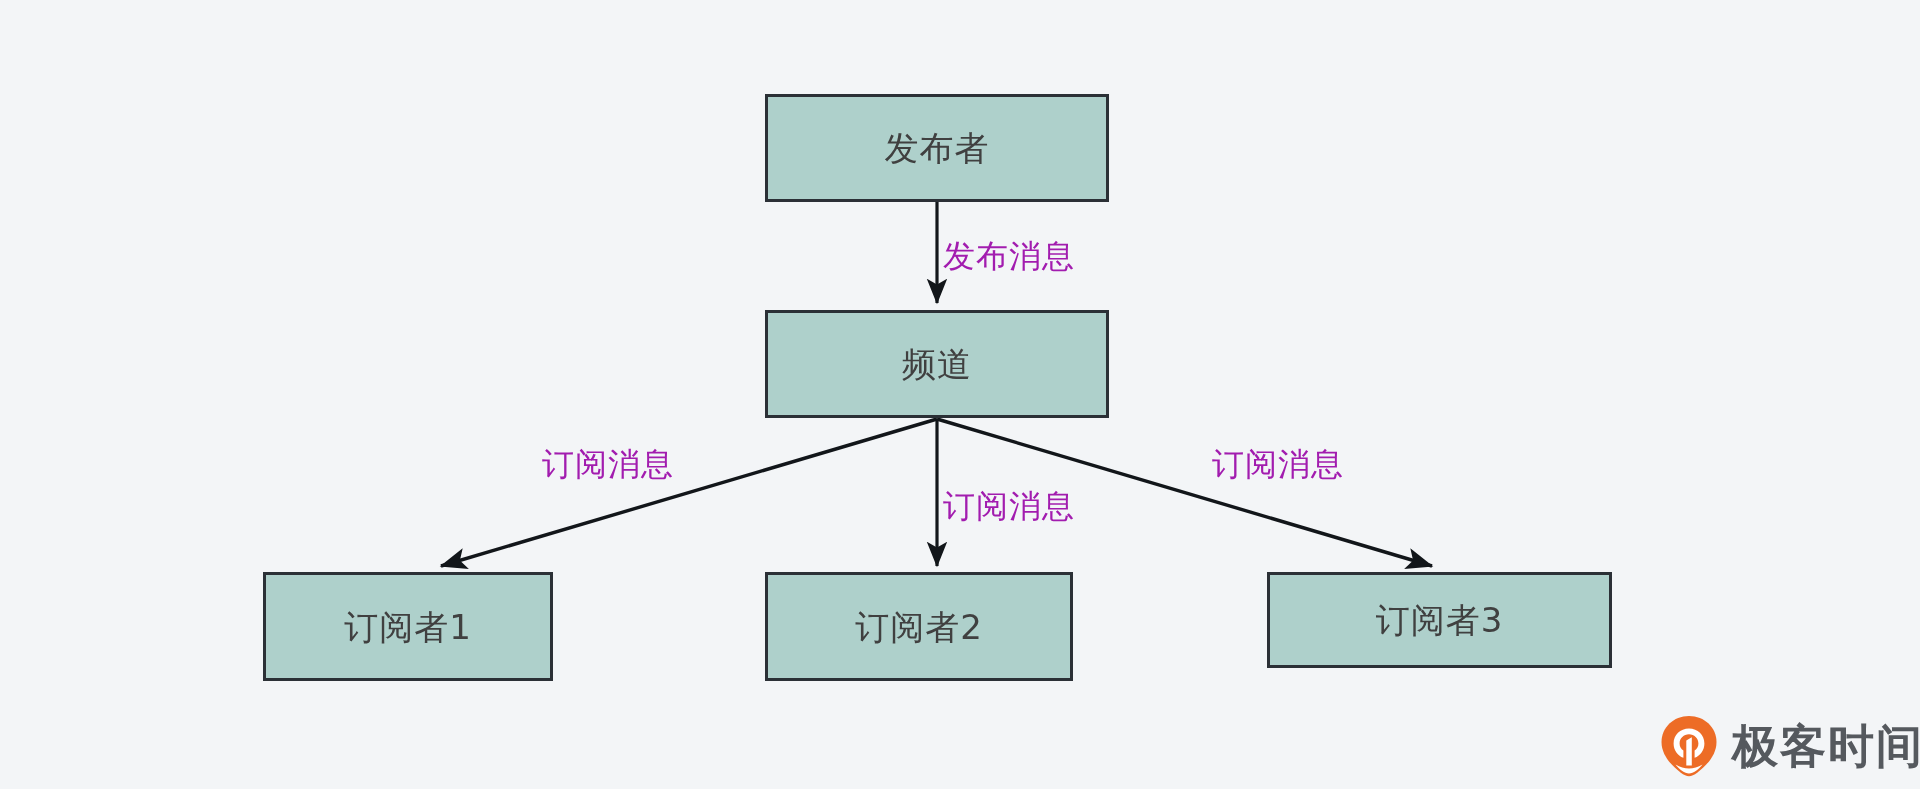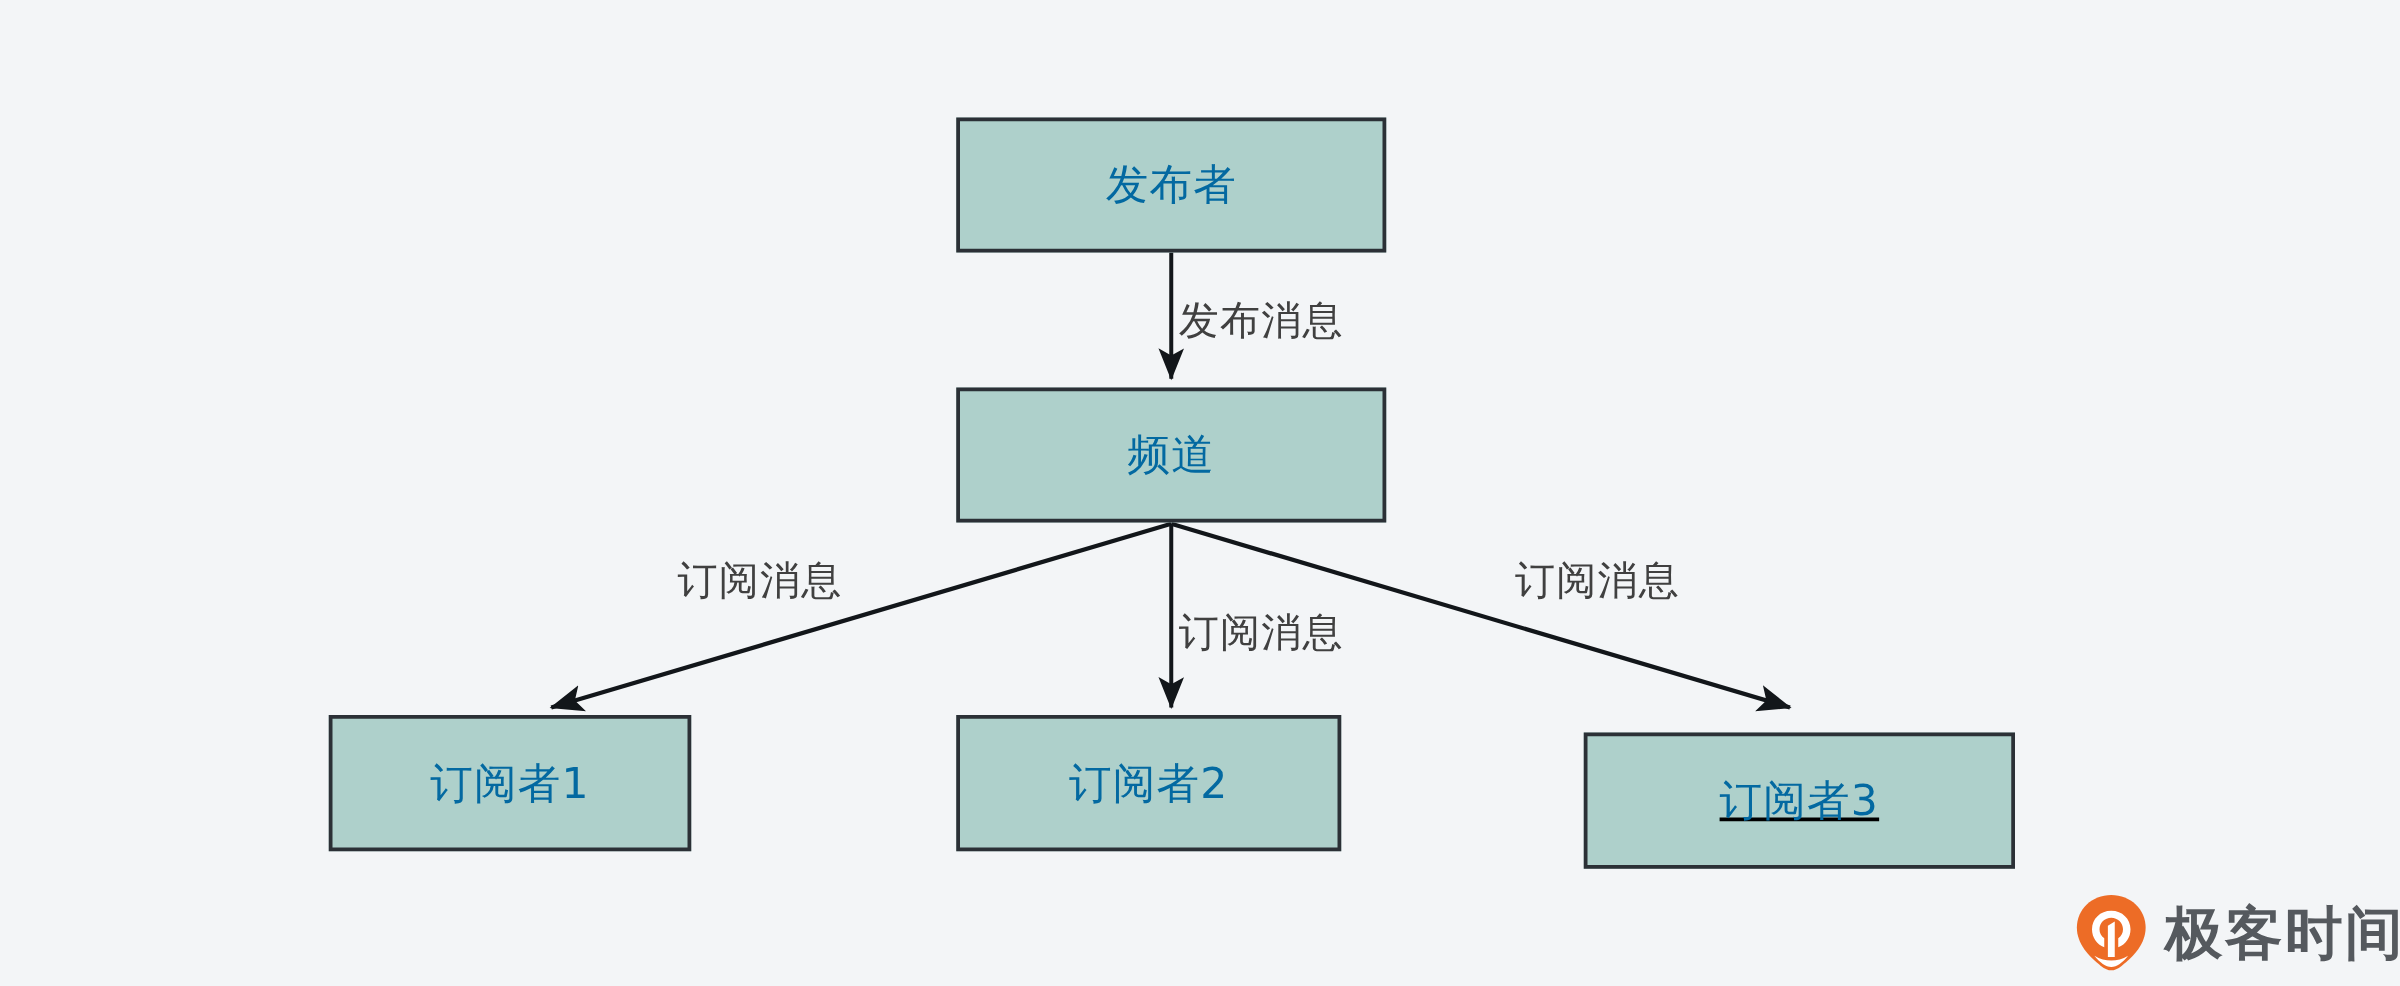--- a/index.html
+++ b/index.html
@@ -39,38 +39,38 @@
     box-sizing: border-box;
     background: #aed0cb;
     border: 3px solid #2b3036;
     display: flex;
     align-items: center;
     justify-content: center;
   }
   .node-label {
     font-size: 34px;
     line-height: 1;
-    color: #0369a1;
+    color: #404040;
     letter-spacing: 1px;
     white-space: nowrap;
     font-family: "DejaVu Sans", "Liberation Sans", sans-serif;
   }
 
   #node-publisher  { left: 765px;  top: 94px;  width: 344px; height: 108px; }
   #node-channel    { left: 765px;  top: 310px; width: 344px; height: 108px; align-items: center; }
   #node-sub-1      { left: 263px;  top: 572px; width: 290px; height: 109px; }
   #node-sub-2      { left: 765px;  top: 572px; width: 308px; height: 109px; }
-  #node-sub-3      { left: 1267px; top: 586px; width: 345px; height: 109px; text-decoration: underline; }
+  #node-sub-3      { left: 1267px; top: 572px; width: 345px; height: 96px; }
 
   
   .edge-label {
     position: absolute;
     font-size: 32px;
     line-height: 1;
-    color: #404040;
+    color: #a21caf;
     white-space: nowrap;
     letter-spacing: 1px;
     font-family: "DejaVu Sans", "Liberation Sans", sans-serif;
   }
   #edge-label-publish   { left: 943px;  top: 240px; }
   #edge-label-sub-1     { left: 542px;  top: 448px; }
   #edge-label-sub-2     { left: 943px;  top: 490px; }
   #edge-label-sub-3     { left: 1212px; top: 448px; }
 
   

